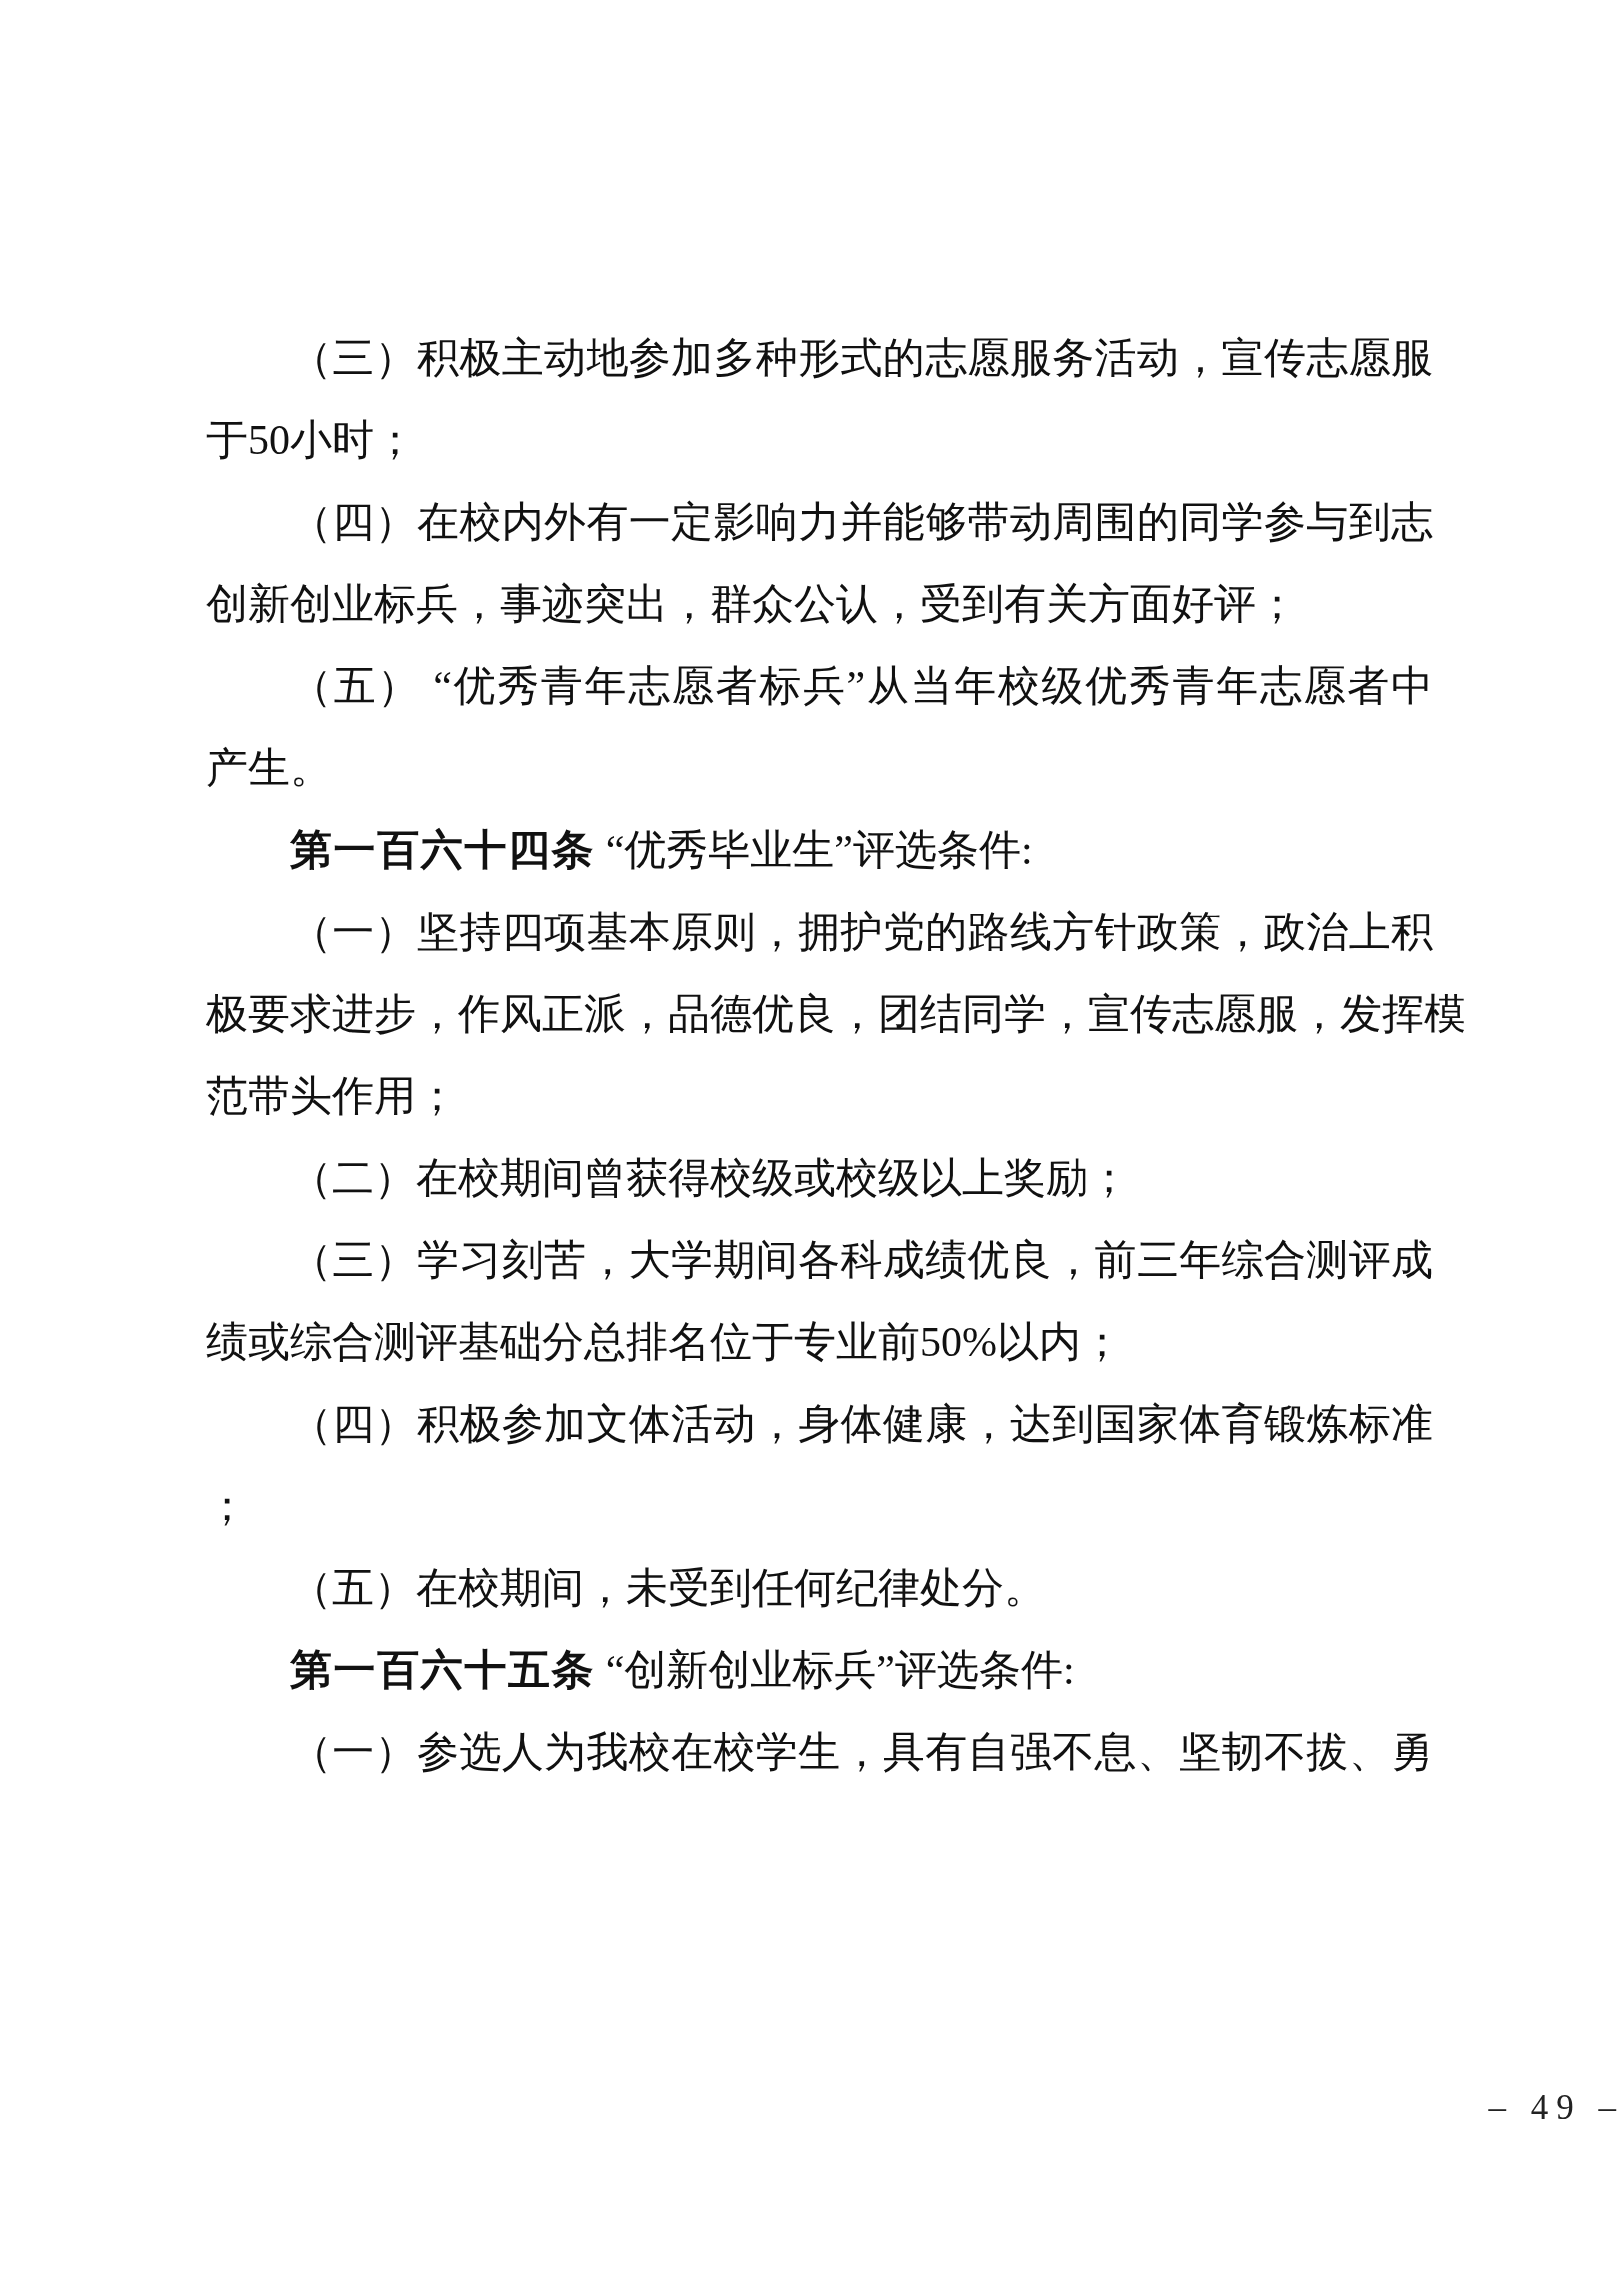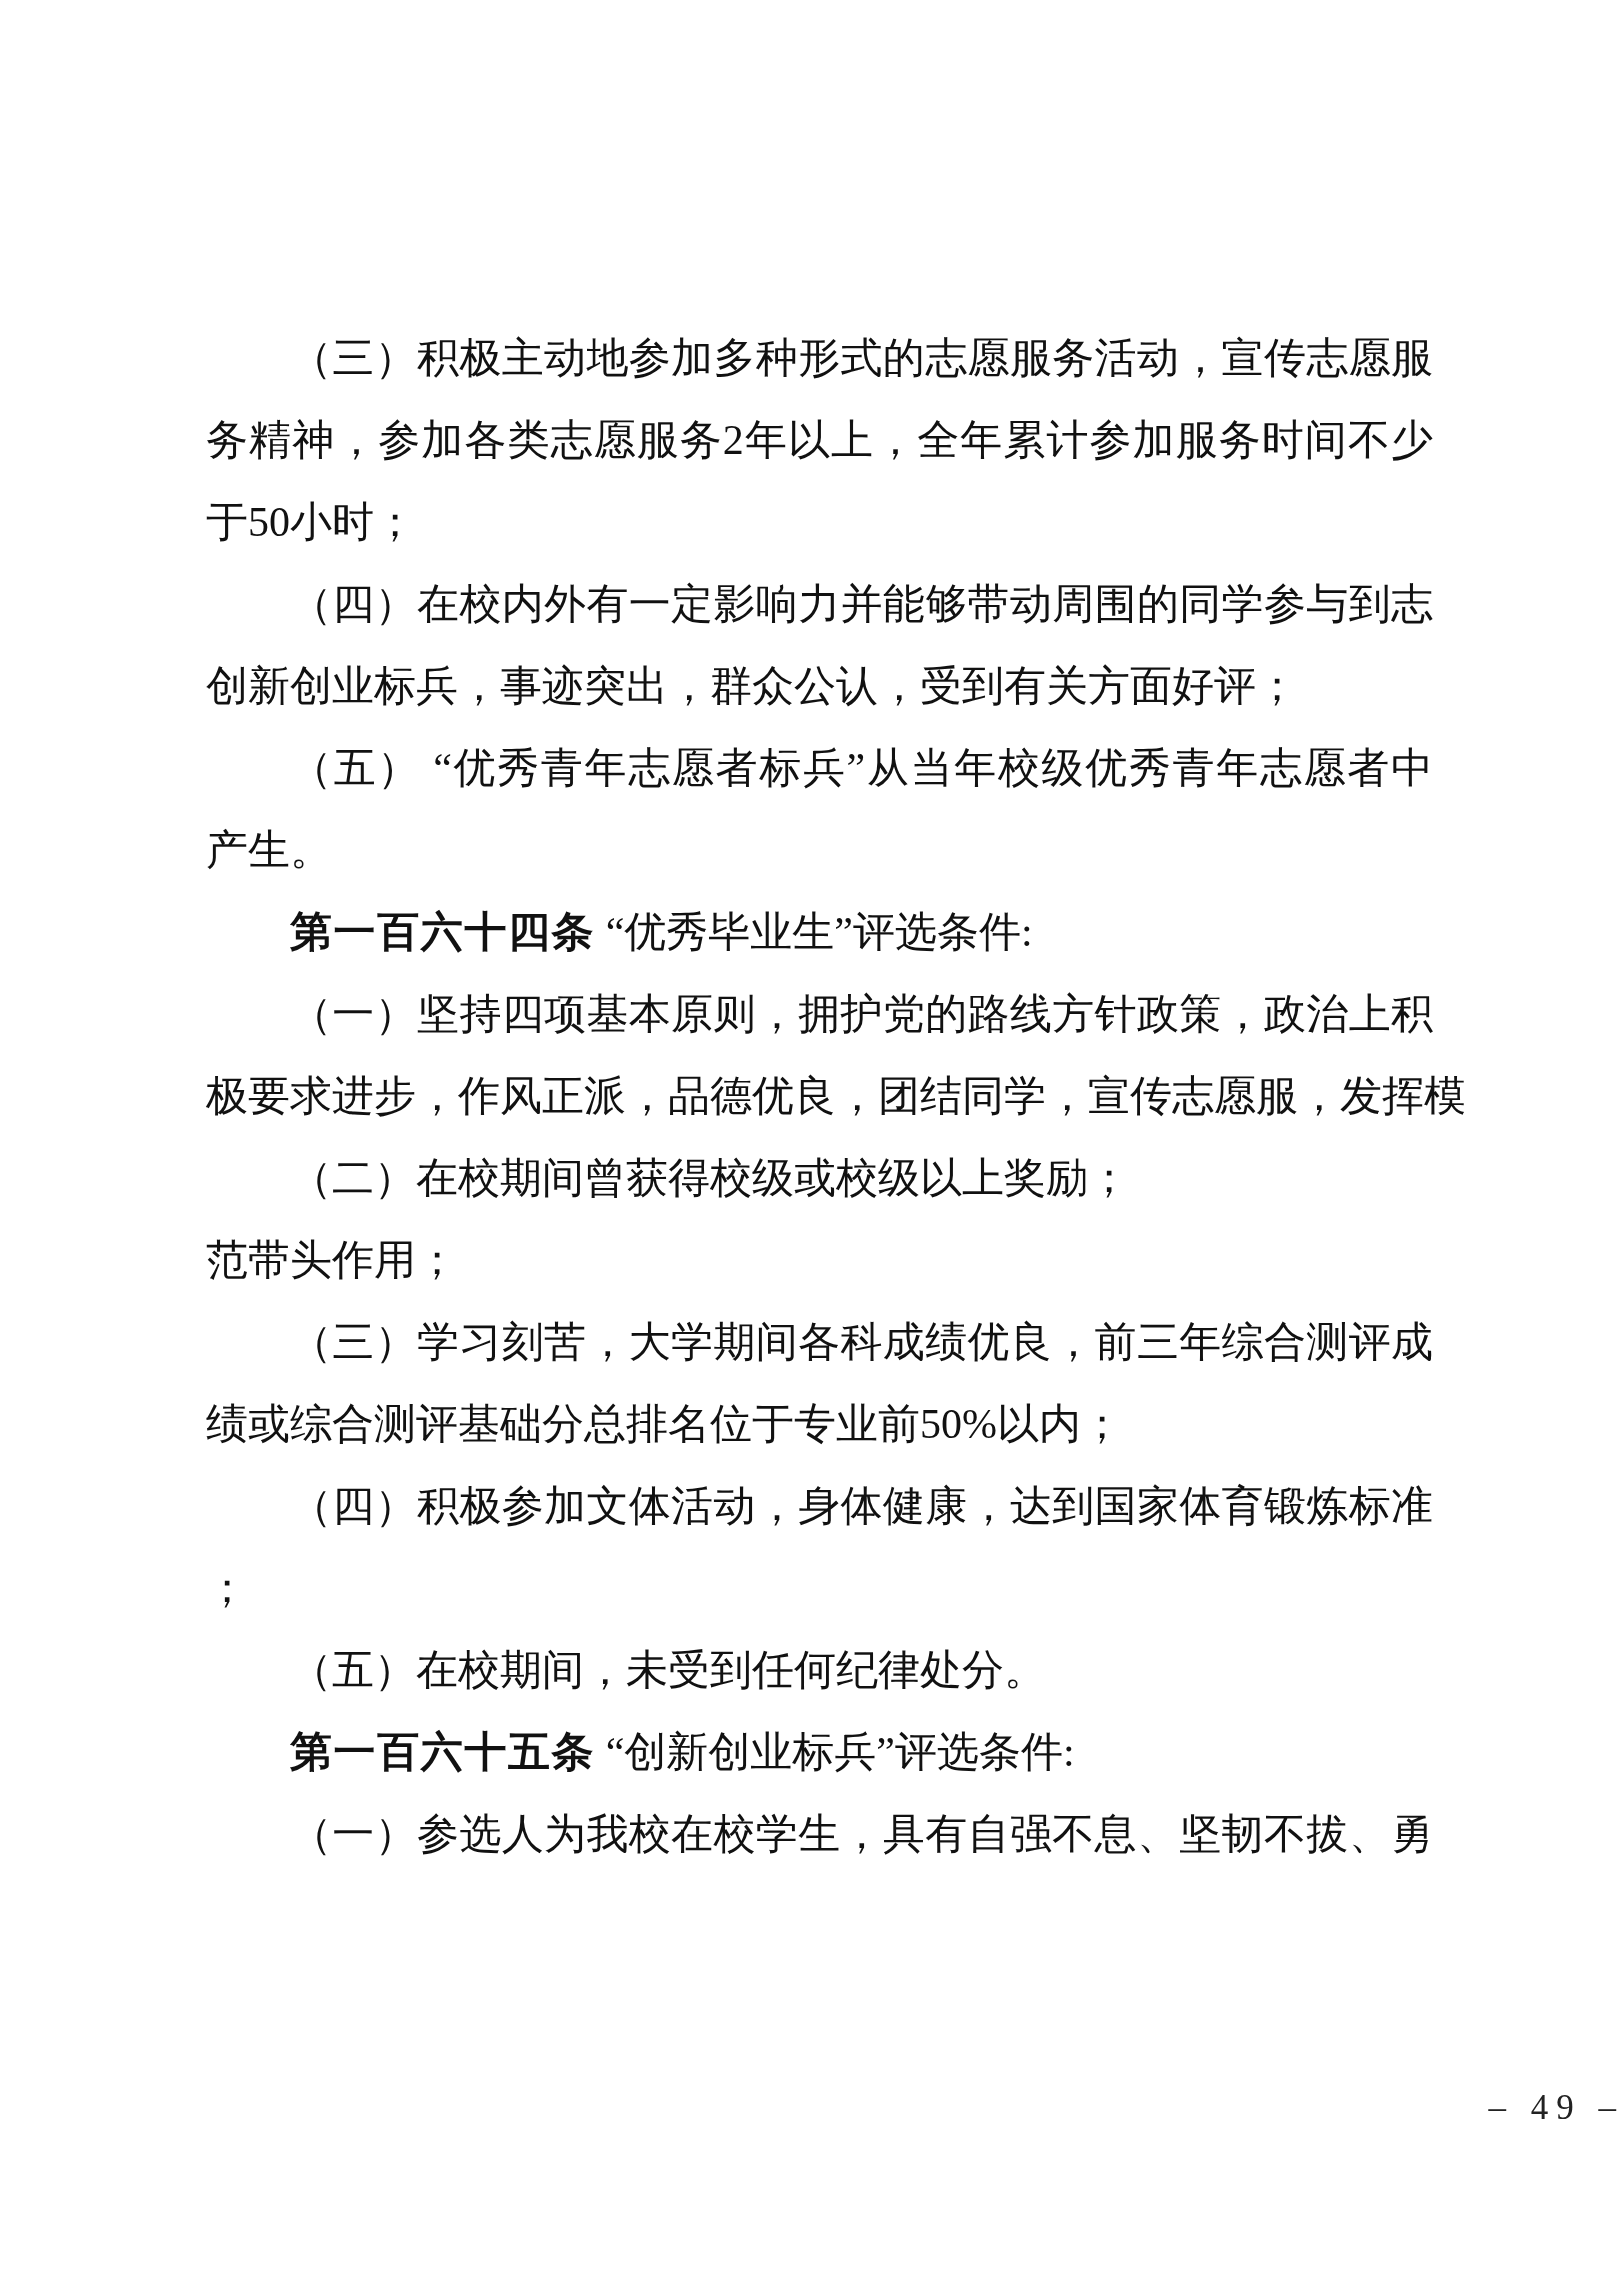--- a/index.html
+++ b/index.html
@@ -59,31 +59,30 @@
     letter-spacing: 8px;
     color: #222222;
   }
 </style>
 </head>
 <body>
 
 <div class="page">
   <div class="body-text">
       <div class="line indent full"><span class="run">（三）积极主动地参加多种形式的志愿服务活动，宣传志愿服</span></div>
-      <div class="line full"><span class="run">务精神，参加各类志愿服务2年以上，全年累计参加服务时间不少</span></div>
       <div class="line"><span class="run">于50小时；</span></div>
       <div class="line indent full"><span class="run">（四）在校内外有一定影响力并能够带动周围的同学参与到志</span></div>
       <div class="line"><span class="run">创新创业标兵，事迹突出，群众公认，受到有关方面好评；</span></div>
       <div class="line indent full"><span class="run">（五） “优秀青年志愿者标兵”从当年校级优秀青年志愿者中</span></div>
       <div class="line"><span class="run">产生。</span></div>
       <div class="line indent"><span class="run hei">第一百六十四条</span><span class="run"> “优秀毕业生”评选条件:</span></div>
       <div class="line indent full"><span class="run">（一）坚持四项基本原则，拥护党的路线方针政策，政治上积</span></div>
       <div class="line full"><span class="run">极要求进步，作风正派，品德优良，团结同学，宣传志愿服，发挥模</span></div>
+      <div class="line"><span class="run">范带头作用；</span></div>
       <div class="line indent"><span class="run">（二）在校期间曾获得校级或校级以上奖励；</span></div>
-      <div class="line"><span class="run">范带头作用；</span></div>
       <div class="line indent full"><span class="run">（三）学习刻苦，大学期间各科成绩优良，前三年综合测评成</span></div>
       <div class="line"><span class="run">绩或综合测评基础分总排名位于专业前50%以内；</span></div>
       <div class="line indent full"><span class="run">（四）积极参加文体活动，身体健康，达到国家体育锻炼标准</span></div>
       <div class="line"><span class="run">；</span></div>
       <div class="line indent"><span class="run">（五）在校期间，未受到任何纪律处分。</span></div>
       <div class="line indent"><span class="run hei">第一百六十五条</span><span class="run"> “创新创业标兵”评选条件:</span></div>
       <div class="line indent full"><span class="run">（一）参选人为我校在校学生，具有自强不息、坚韧不拔、勇</span></div>
     </div>
   <div class="page-number">– 49 –</div>
 </div>

